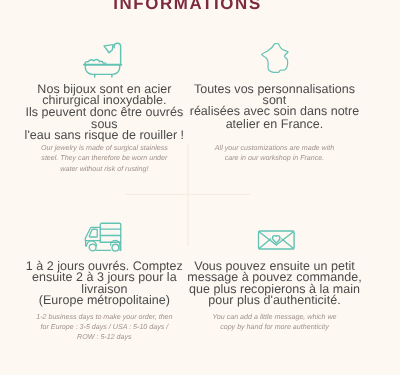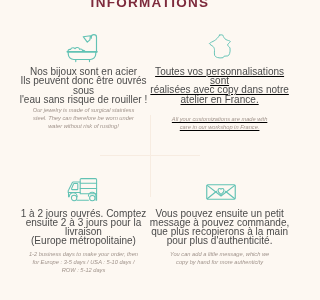--- a/index.html
+++ b/index.html
@@ -26,20 +26,21 @@
 
 <div class="page">
   <div class="title">INFORMATIONS</div>
   <div class="vline"></div>
   <div class="hline"></div>
 
   <div class="cell" style="left:8.5px;top:67px;">
     <div class="txt">
       <div class="fr">
           <div>Nos bijoux sont en acier</div>
+          <div>chirurgical inoxydable.</div>
           <div>Ils peuvent donc être ouvrés sous</div>
           <div>l'eau sans risque de rouiller !</div>
         </div>
       <div class="en" style="margin-top:1.9px">
           <div>Our jewelry is made of surgical stainless</div>
           <div>steel. They can therefore be worn under</div>
           <div>water without risk of rusting!</div>
         </div>
     </div>
   </div>
@@ -48,25 +49,25 @@
     <g fill="none" stroke="#62c2b4" stroke-width="2.3" stroke-linecap="round" stroke-linejoin="round">
       <path d="M61 40 V9.8 a5.2 4.6 0 0 0-10.4 0 v2.6"></path>
       <path d="M49 7.4 L34.4 9.4 L42.6 20.4 L47.8 15.6 Z"></path>
       <path d="M2.5 39.7 H62" stroke-width="3.2"></path>
       <path d="M4.5 41 v3 a11 11 0 0 0 11 11 h33 a11 11 0 0 0 11-11 v-3"></path>
       <path d="M19.5 55.2 v4 M47 55.2 v4"></path>
       <path d="M4 38.6 c0-2.2 1.8-4.0 4.0-4.0 c0.4 0 0.8 0.06 1.2 0.18 c0.7-1.9 2.6-3.3 4.8-3.3 c1.6 0 3.1 0.75 4.1 1.9 c0.9-1.4 2.5-2.3 4.3-2.3 c2.3 0 4.3 1.5 5.0 3.6 c0.6-0.4 1.3-0.65 2.1-0.65 c1.8 0 3.3 1.3 3.7 3.0 c0.5-0.25 1.0-0.4 1.6-0.4 c1.5 0 2.8 1.0 3.2 2.4"></path>
     </g>
   </svg>
 
-  <div class="cell" style="left:144.6px;top:66.8px;text-decoration:underline;">
+  <div class="cell" style="left:144.6px;top:66.8px;">
     <div class="txt">
       <div class="fr">
           <div>Toutes vos personnalisations sont</div>
-          <div>réalisées avec copy dans notre</div>
+          <div>réalisées avec soin dans notre</div>
           <div>atelier en France.</div>
         </div>
       <div class="en" style="margin-top:11.1px">
           <div>All your customizations are made with</div>
           <div>care in our workshop in France.</div>
         </div>
     </div>
   </div>
 
   <svg class="ico" style="left:208px;top:33px;" width="24" height="26" viewBox="0 0 48 52">

